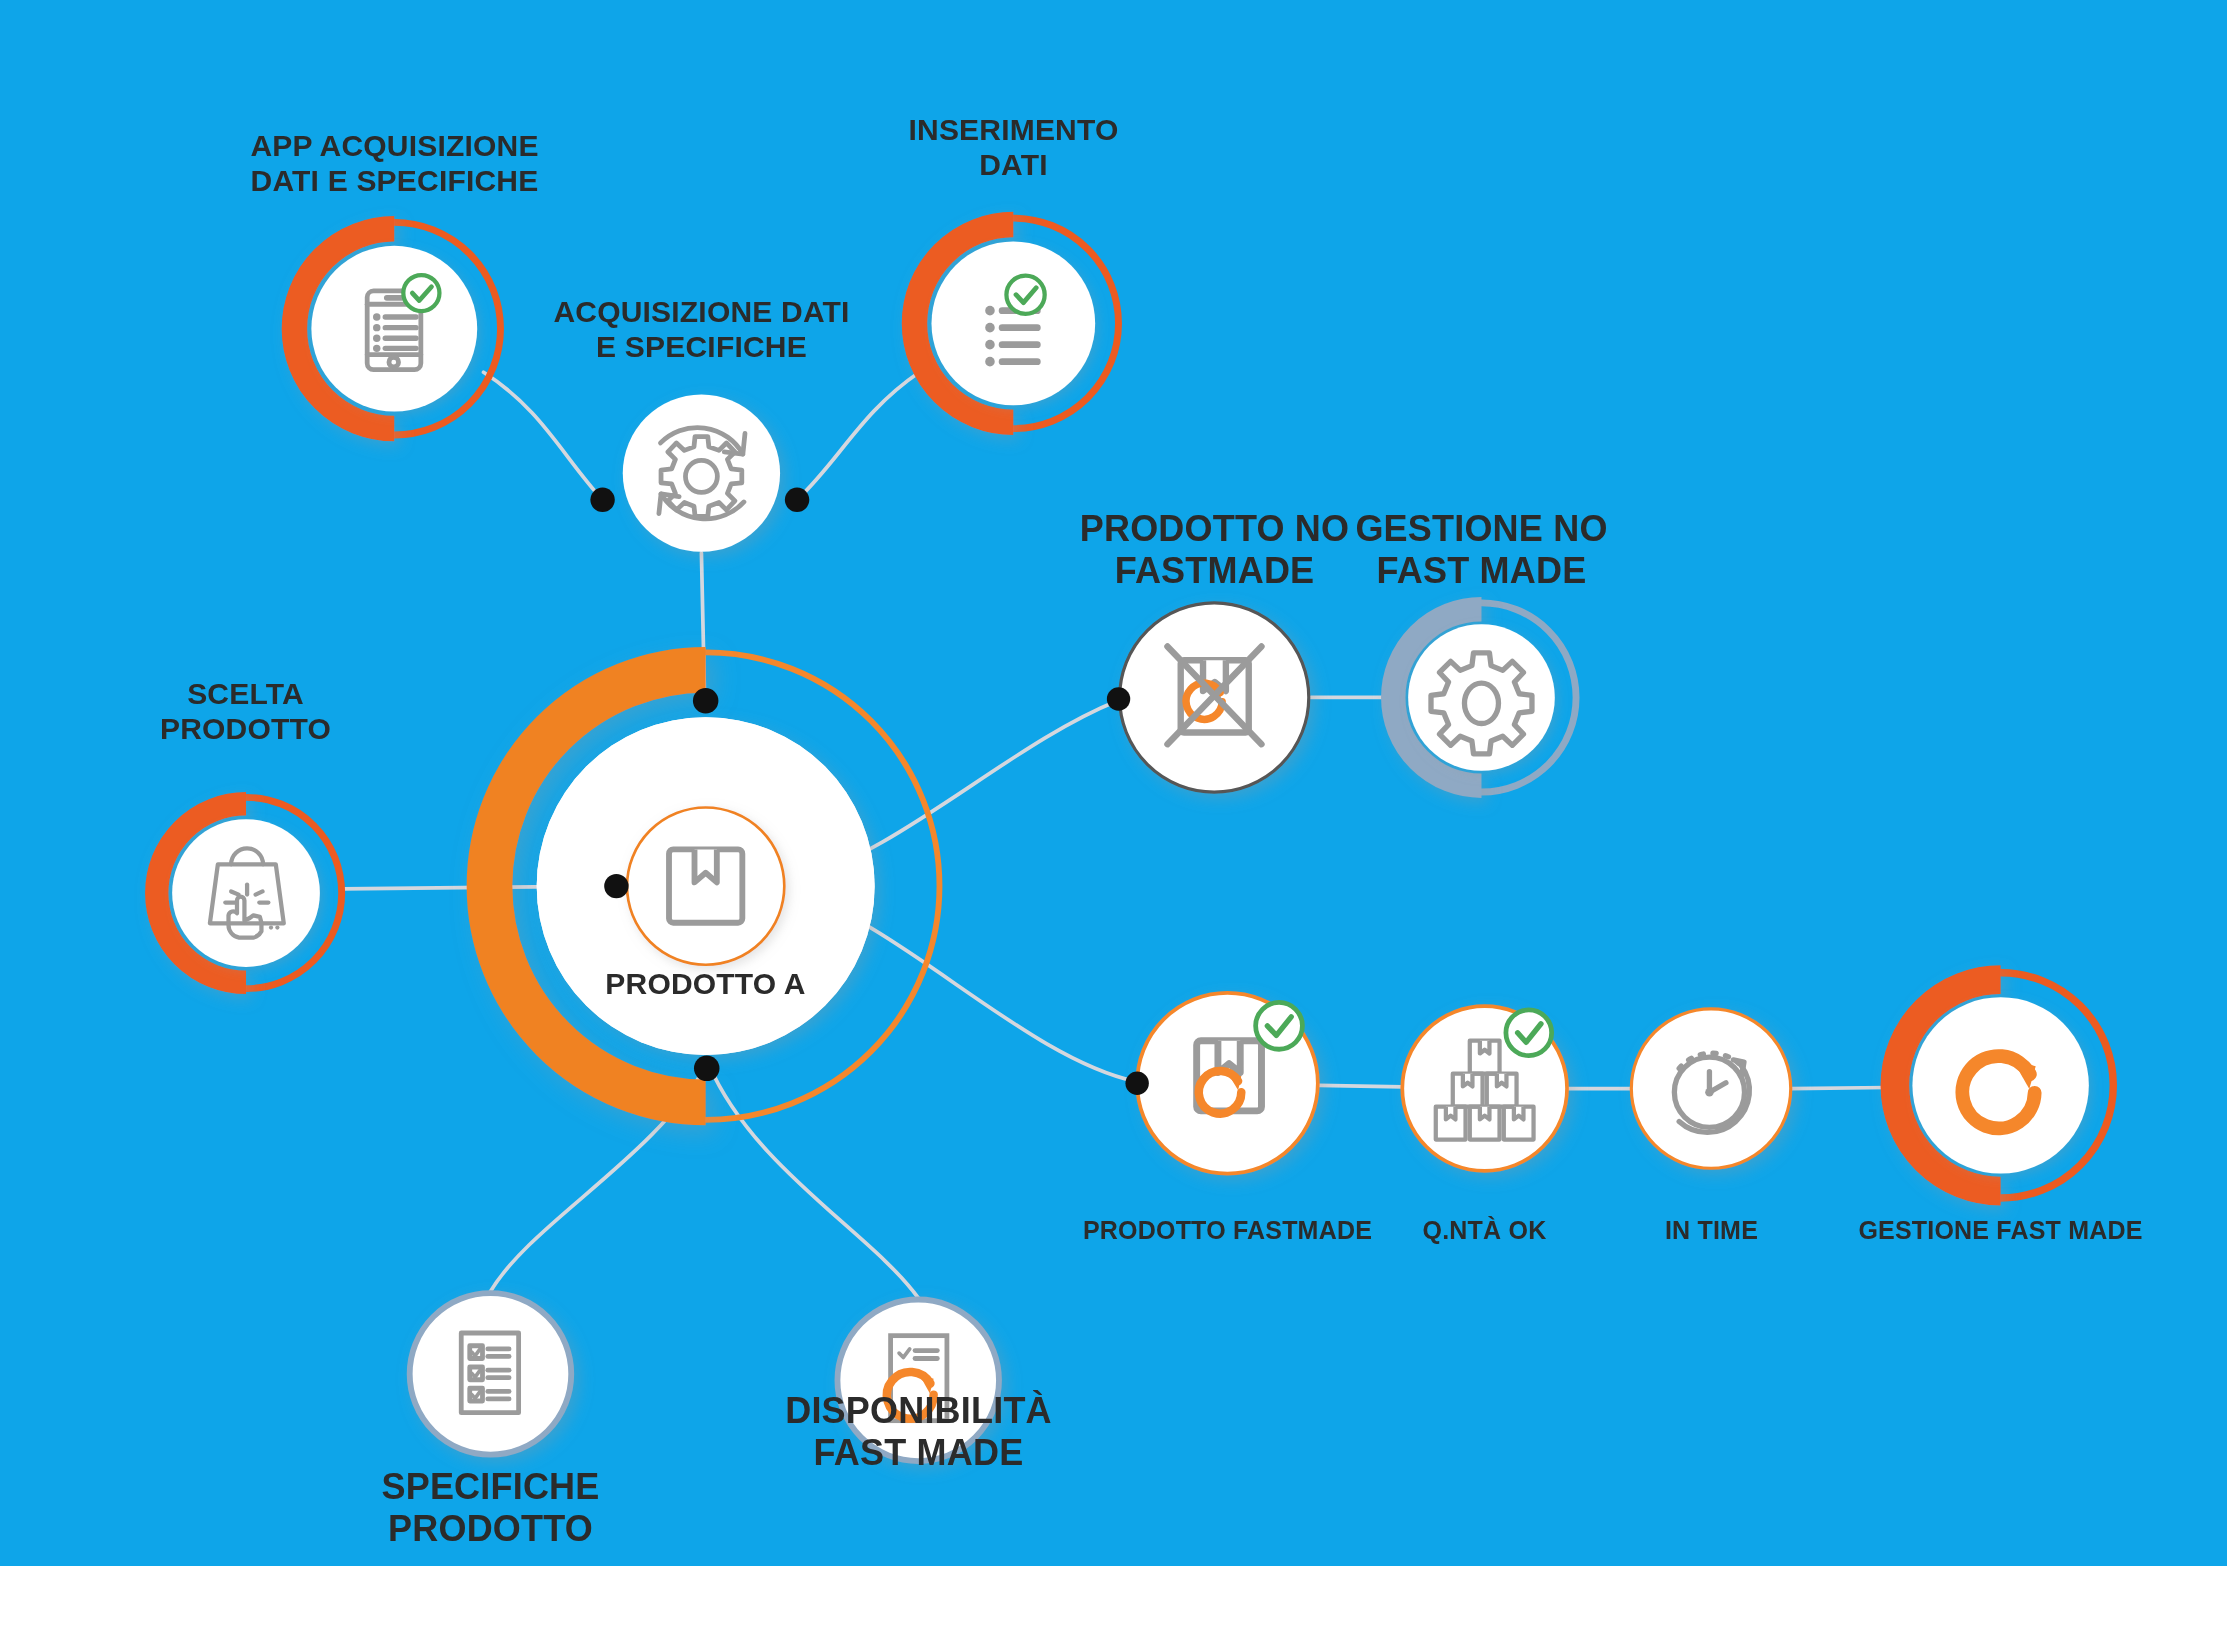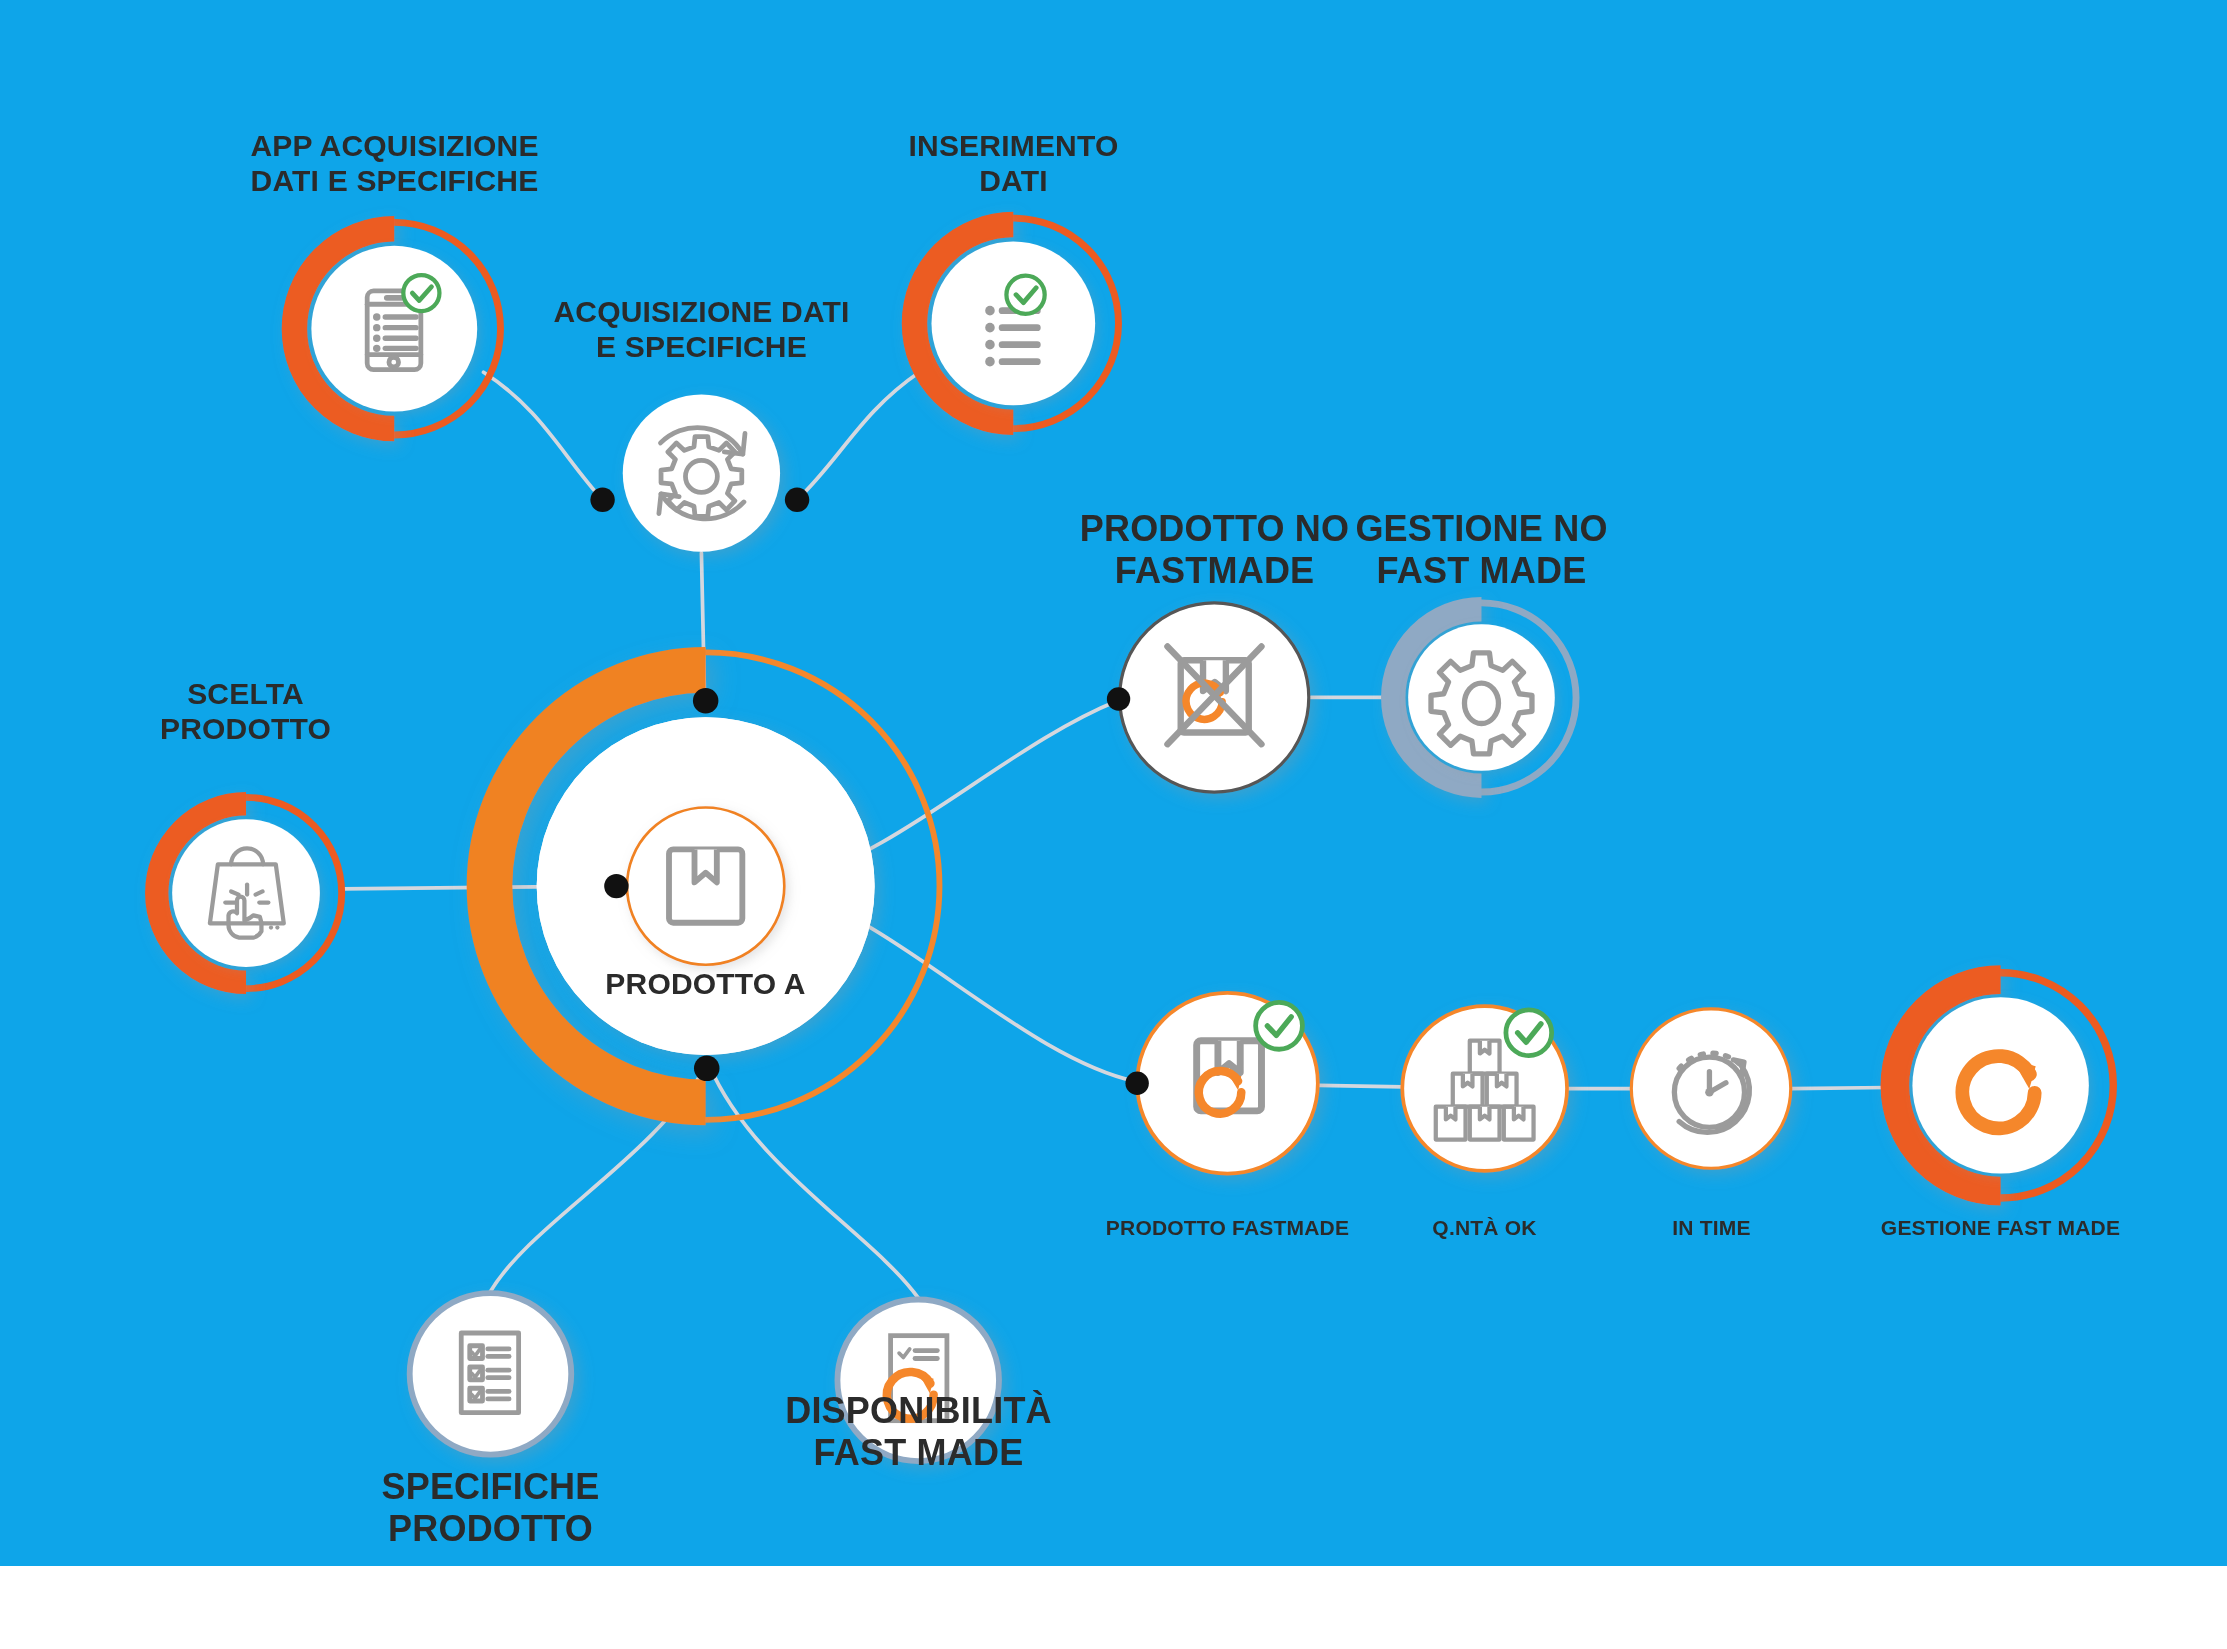--- a/index.html
+++ b/index.html
@@ -29,21 +29,21 @@
     text-align: center;
     color: #2b2b2b;
     font-weight: 700;
     letter-spacing: 0.2px;
     line-height: 1.18;
     white-space: pre-line;
     pointer-events: none;
   }
   .lbl-56 { font-size: 30px; }
   .lbl-52 { font-size: 36px; }
-  .lbl-50 { font-size: 21px; }
+  .lbl-50 { font-size: 25px; }
 </style>
 </head>
 <body>
 
 <div id="stage">
 
   <svg id="diagram-svg" viewBox="0 0 4191 3104" xmlns="http://www.w3.org/2000/svg">
     <defs>
       <filter id="softshadow" x="-60%" y="-60%" width="220%" height="220%">
         <feDropShadow dx="16" dy="16" stdDeviation="22" flood-color="#9a9a9a" flood-opacity="0.30"></feDropShadow>
@@ -293,21 +293,21 @@
     <g>
       <circle cx="1328" cy="1318" r="24" fill="#111111"></circle>
       <circle cx="1160" cy="1667" r="23" fill="#111111"></circle>
       <circle cx="1330" cy="2010" r="24" fill="#111111"></circle>
     </g>
   </svg>
 
   <div class="node-label lbl-56" style="left:182px; top:128px; width:425px;">APP ACQUISIZIONE
 DATI E SPECIFICHE</div>
 
-  <div class="node-label lbl-56" style="left:801px; top:128px; width:425px;">INSERIMENTO
+  <div class="node-label lbl-56" style="left:801px; top:112px; width:425px;">INSERIMENTO
 DATI</div>
 
   <div class="node-label lbl-56" style="left:436px; top:294px; width:531px;">ACQUISIZIONE DATI
 E SPECIFICHE</div>
 
   <div class="node-label lbl-56" style="left:33px; top:676px; width:425px;">SCELTA
 PRODOTTO</div>
 
   <div class="node-label lbl-56" style="left:493px; top:966px; width:425px;">PRODOTTO A</div>
 

